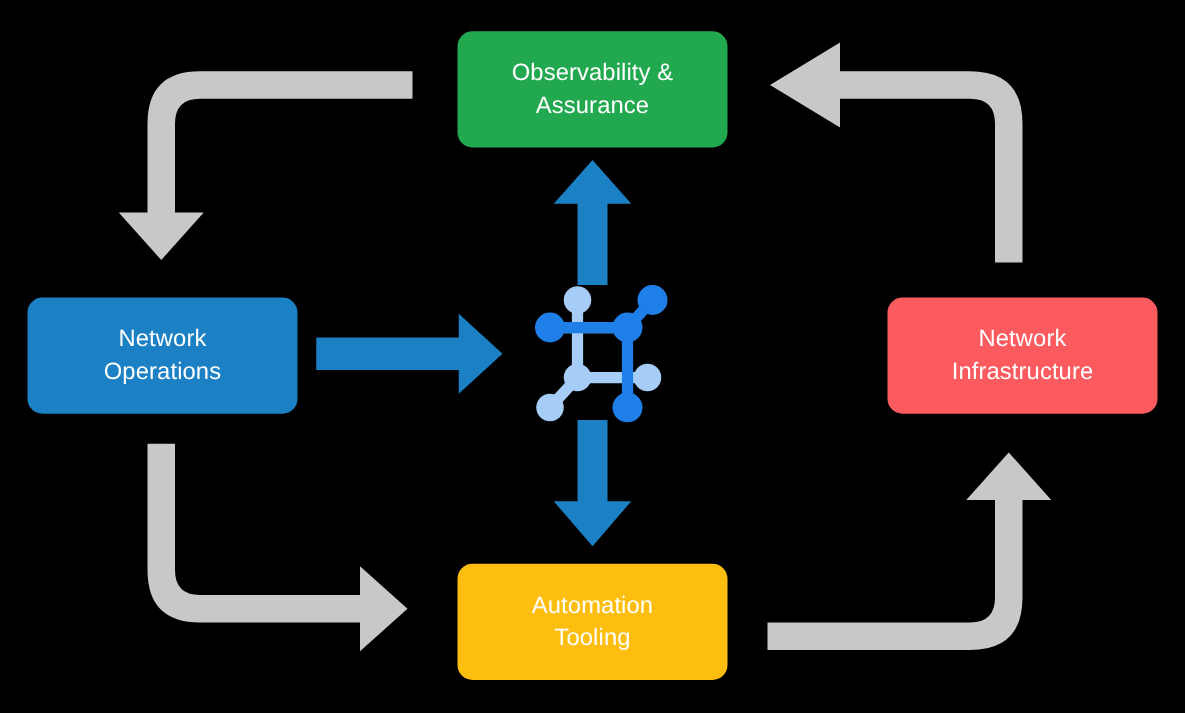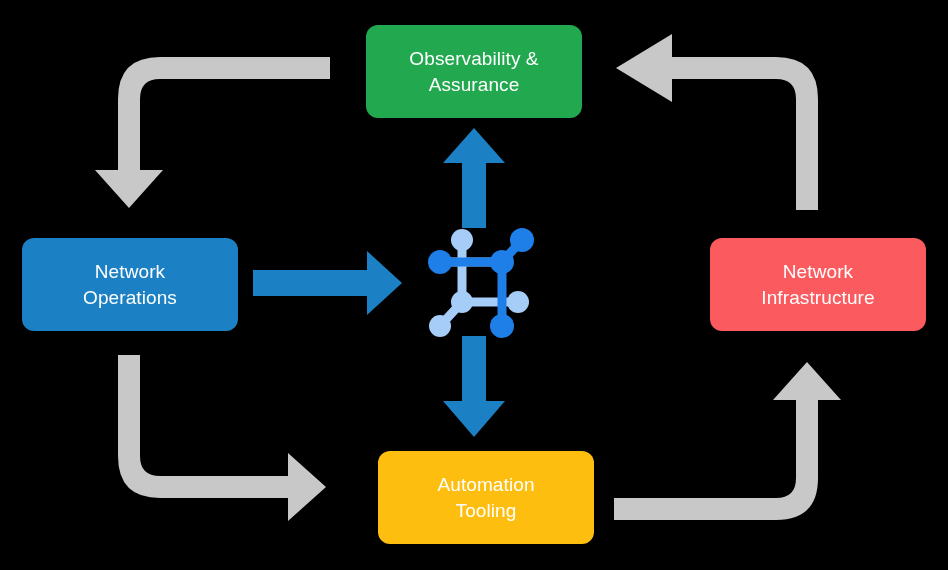--- a/index.html
+++ b/index.html
@@ -28,21 +28,21 @@
     font-weight: 400;
     letter-spacing: 0.1px;
     box-sizing: border-box;
     padding: 6px 20px;
   }
   .box-label { white-space: pre-line; display: block; }
 
   #box-observability { left: 366px; top: 25px;  width: 216px; height: 93px; background: #22a94f; }
   #box-operations    { left: 22px;  top: 238px; width: 216px; height: 93px; background: #1b80c4; }
   #box-infrastructure{ left: 710px; top: 238px; width: 216px; height: 93px; background: #fb5a5e; }
-  #box-automation    { left: 366px; top: 451px; width: 216px; height: 93px; background: #fdbe10; margin-left: 12px; }
+  #box-automation    { left: 366px; top: 451px; width: 216px; height: 93px; background: #fdbe10; }
 
   .svg-layer {
     position: absolute;
     left: 0; top: 0;
     width: 948px; height: 570px;
     pointer-events: none;
   }
   .net-icon-wrap {
     position: absolute;
     left: 418px; top: 218px;

